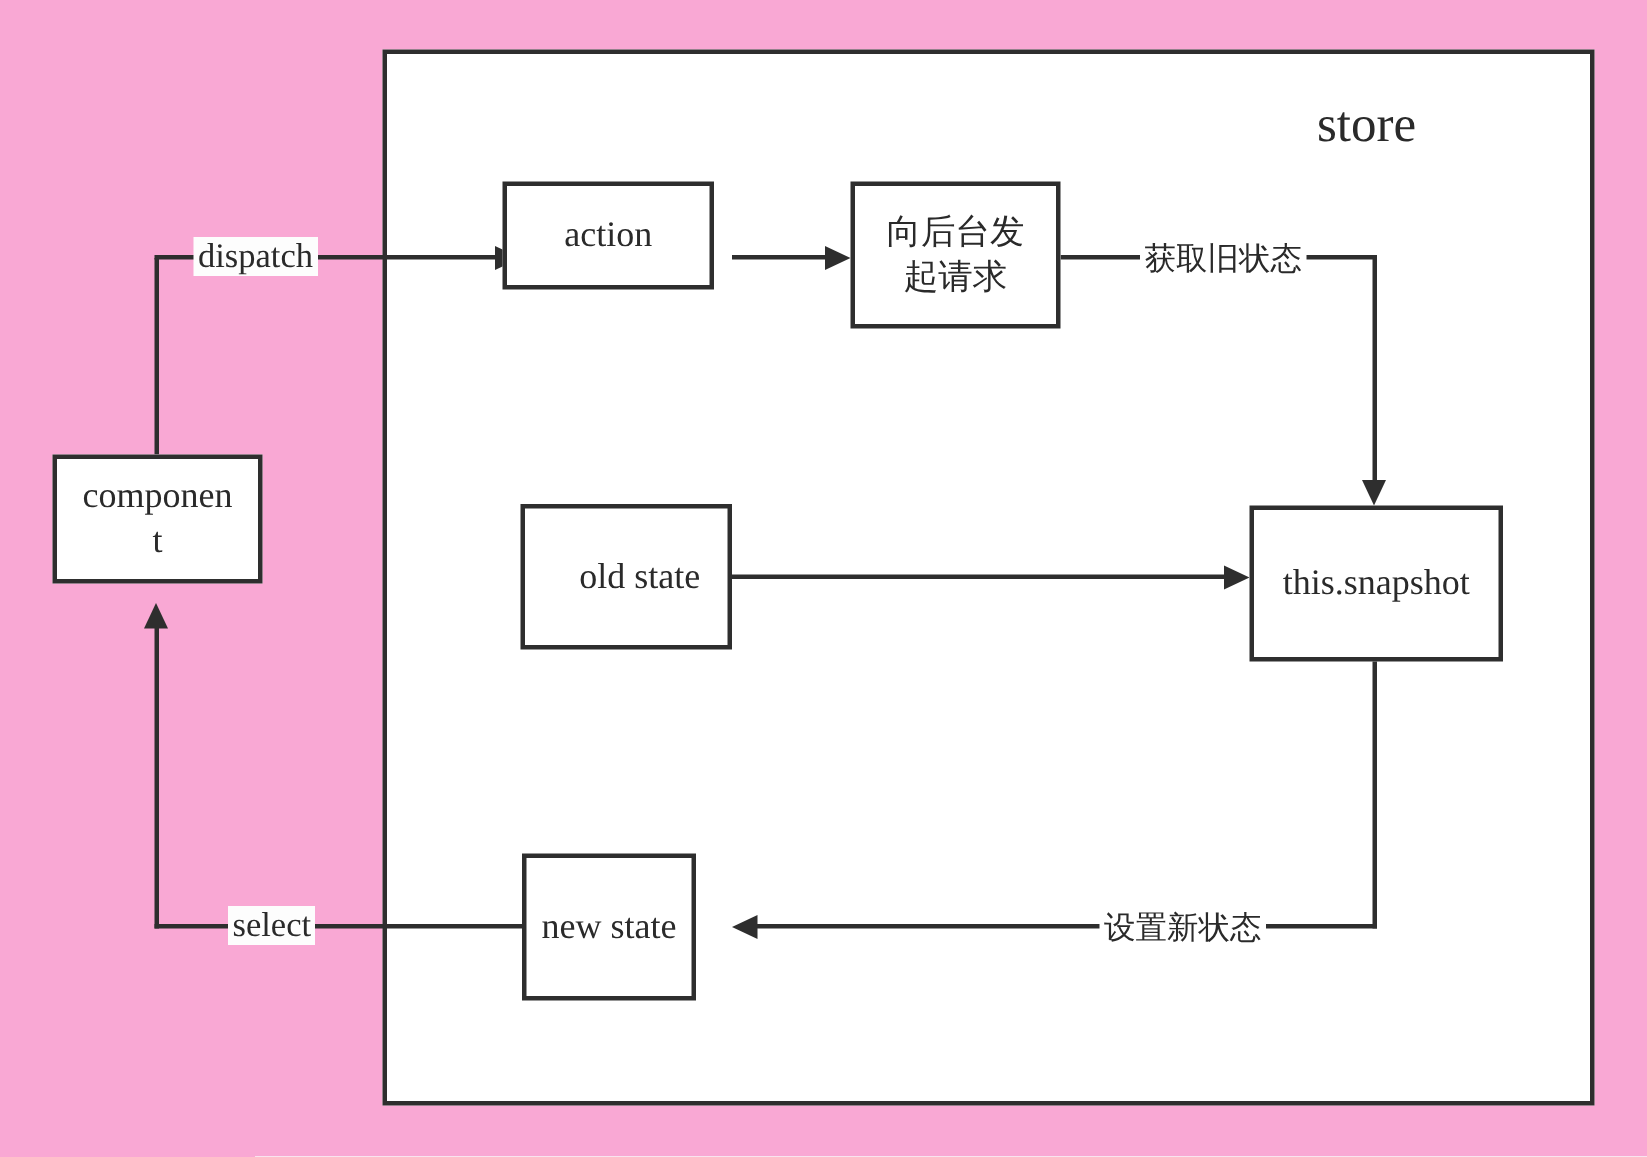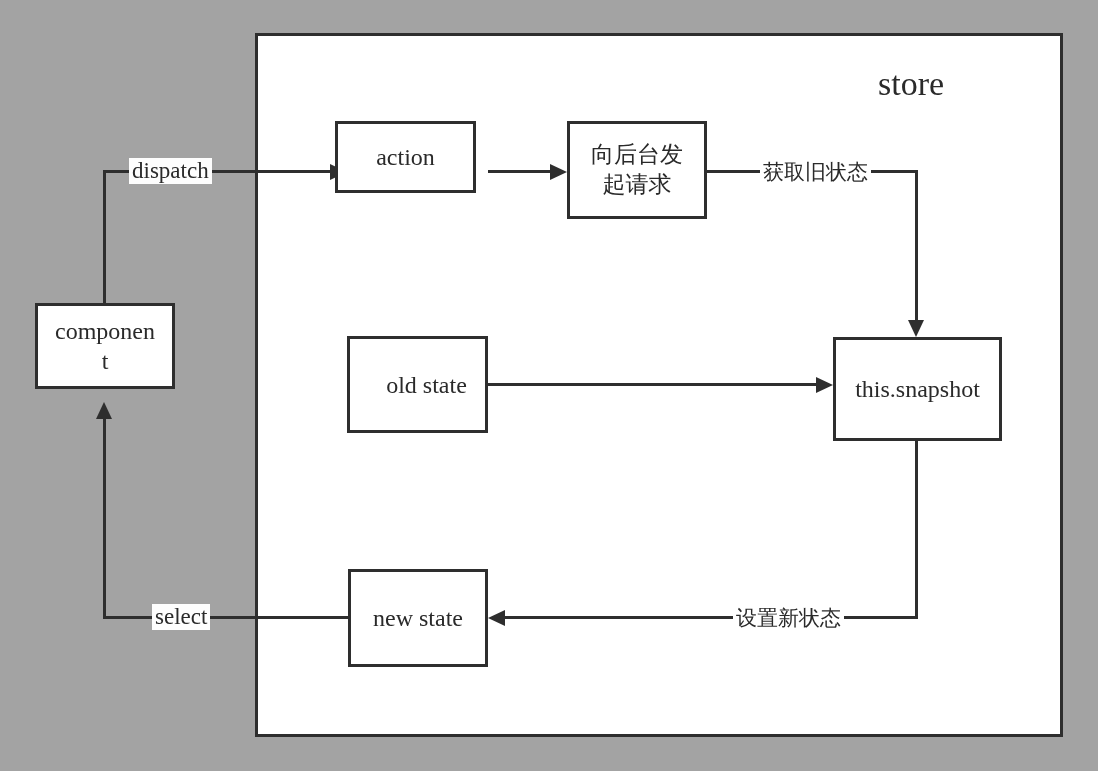--- a/index.html
+++ b/index.html
@@ -5,21 +5,21 @@
   html, body {
     margin: 0;
     padding: 0;
     background: #f7f7f7;
     font-family: "Liberation Serif", "DejaVu Serif", serif;
   }
   .canvas {
     position: relative;
     width: 1098px;
     height: 771px;
-    background: #a3a3a3;
+    background: #f9a8d4;
     color: #2a2a2a;
     overflow: hidden;
   }
   
   .store-box {
     position: absolute;
     left: 255px; top: 33px;
     width: 808px; height: 704px;
     background: #ffffff;
     border: 3px solid #2e2e2e;
@@ -45,21 +45,21 @@
     font-size: 24px;
     line-height: 30px;
     color: #2a2a2a;
   }
   .node .lbl { white-space: pre-line; }
   .n-component { left: 35px;  top: 303px; width: 140px; height: 86px; }
   .n-action    { left: 335px; top: 121px; width: 141px; height: 72px; }
   .n-request   { left: 567px; top: 121px; width: 140px; height: 98px; font-size: 23px; }
   .n-oldstate  { left: 347px; top: 336px; width: 141px; height: 97px; padding-left: 18px; }
   .n-snapshot  { left: 833px; top: 337px; width: 169px; height: 104px; }
-  .n-newstate  { left: 348px; top: 569px; width: 140px; height: 98px; }
+  .n-newstate  { left: 348px; top: 569px; width: 116px; height: 98px; }
   
   .h-line, .v-line { position: absolute; background: #2e2e2e; }
   .h-line { height: 3px; }
   .v-line { width: 3px; }
   
   .arr { position: absolute; width: 0; height: 0; }
   .arr-right { border-top: 8px solid transparent; border-bottom: 8px solid transparent; border-left: 17px solid #2e2e2e; }
   .arr-left  { border-top: 8px solid transparent; border-bottom: 8px solid transparent; border-right: 17px solid #2e2e2e; }
   .arr-down  { border-left: 8px solid transparent; border-right: 8px solid transparent; border-top: 17px solid #2e2e2e; }
   .arr-up    { border-left: 8px solid transparent; border-right: 8px solid transparent; border-bottom: 17px solid #2e2e2e; }

